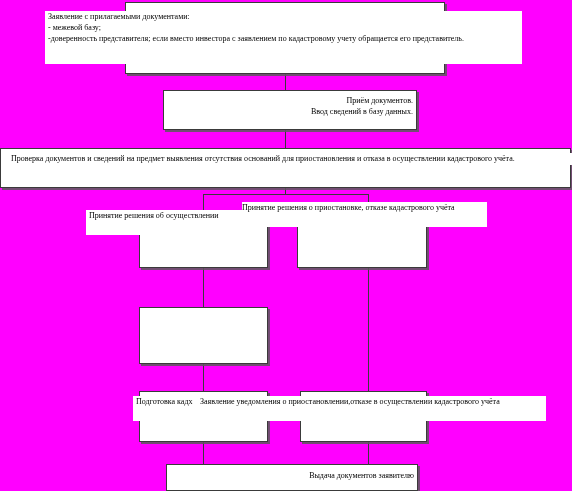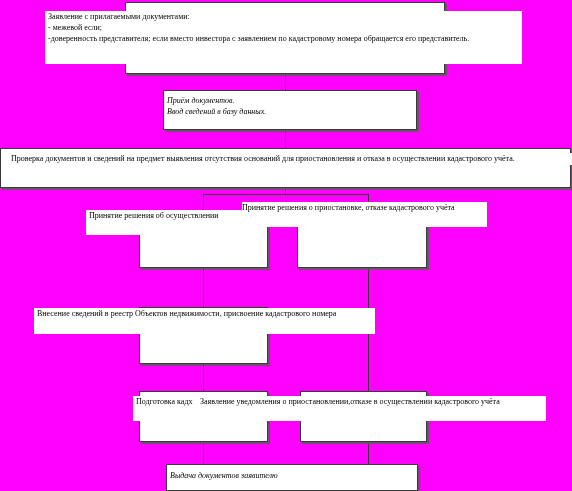--- a/index.html
+++ b/index.html
@@ -43,21 +43,21 @@
     background: #FFFFFF;
     box-sizing: border-box;
     font-size: 8px;
     line-height: 11px;
     color: #000000;
     white-space: nowrap;
     overflow: visible;
     padding: 0;
   }
   .label .ln { display: block; }
-  .center { text-align: left; font-style: italic; }
+  .center { text-align: right; }
   .pad-l { padding-left: 3px; }
 </style>
 </head>
 <body>
 
 <div id="stage">
 
   <div class="conn v" style="left:285px; top:74px; height:16px;"></div>
 
   <div class="conn v" style="left:285px; top:130px; height:18px;"></div>
@@ -88,44 +88,41 @@
   <div class="shape" style="left:139px; top:307px; width:129px; height:57px;"></div>
 
   <div class="shape" style="left:139px; top:391px; width:129px; height:51px;"></div>
 
   <div class="shape" style="left:300px; top:391px; width:127px; height:51px;"></div>
 
   <div class="shape" style="left:166px; top:464px; width:252px; height:27px;"></div>
 
   <div class="label pad-l" style="left:45px; top:11px; width:477px; height:53px;">
     <span class="ln">Заявление с прилагаемыми документами:</span>
-    <span class="ln">- межевой если;</span>
-    <span class="ln">-доверенность представителя; если вместо инвестора с заявлением по кадастровому номера обращается его представитель.</span>
+    <span class="ln">- межевой базу;</span>
+    <span class="ln">-доверенность представителя; если вместо инвестора с заявлением по кадастровому учету обращается его представитель.</span>
   </div>
 
   <div class="label center" style="left:167px; top:95px; width:246px; height:26px;">
     <span class="ln">Приём документов.</span>
     <span class="ln">Ввод сведений в базу  данных.</span>
   </div>
 
   <div class="label pad-l" style="left:8px; top:153px; width:570px; height:12px;">
     <span class="ln">Проверка документов и сведений на предмет выявления отсутствия оснований для приостановления и отказа  в осуществлении кадастрового учёта.</span>
   </div>
 
   <div class="label pad-l" style="left:86px; top:210px; width:156px; height:25px;">
     <span class="ln">Принятие решения об осуществлении</span>
   </div>
 
   <div class="label" style="left:242px; top:202px; width:245px; height:25px;">
     <span class="ln">Принятие решения о приостановке, отказе  кадастрового учёта</span>
   </div>
 
-  <div class="label pad-l" style="left:34px; top:308px; width:341px; height:26px;">
-    <span class="ln">Внесение сведений в реестр Объектов недвижимости, присвоение  кадастрового номера</span>
-  </div>
 
   <div class="label pad-l" style="left:133px; top:396px; width:67px; height:25px;">
     <span class="ln">Подготовка кадх</span>
   </div>
 
   <div class="label" style="left:200px; top:396px; width:346px; height:25px;">
     <span class="ln">Заявление уведомления о приостановлении,отказе в осуществлении кадастрового учёта</span>
   </div>
 
   <div class="label center" style="left:170px; top:470px; width:244px; height:13px;">

